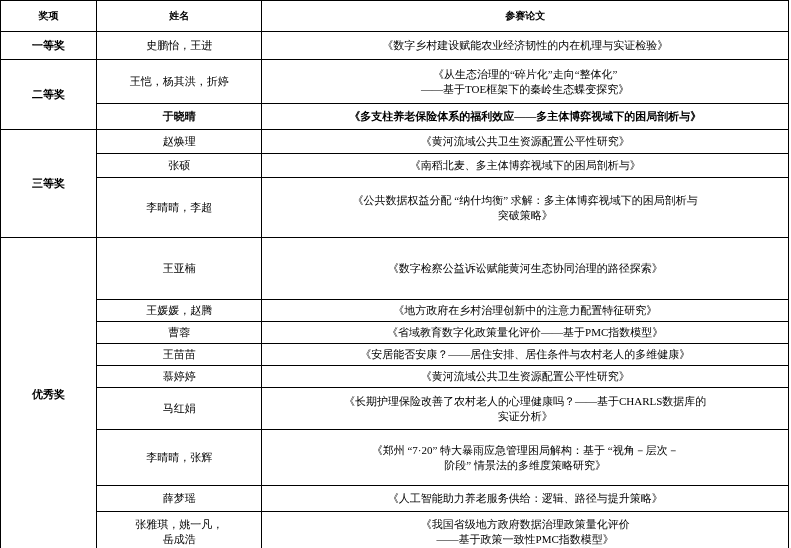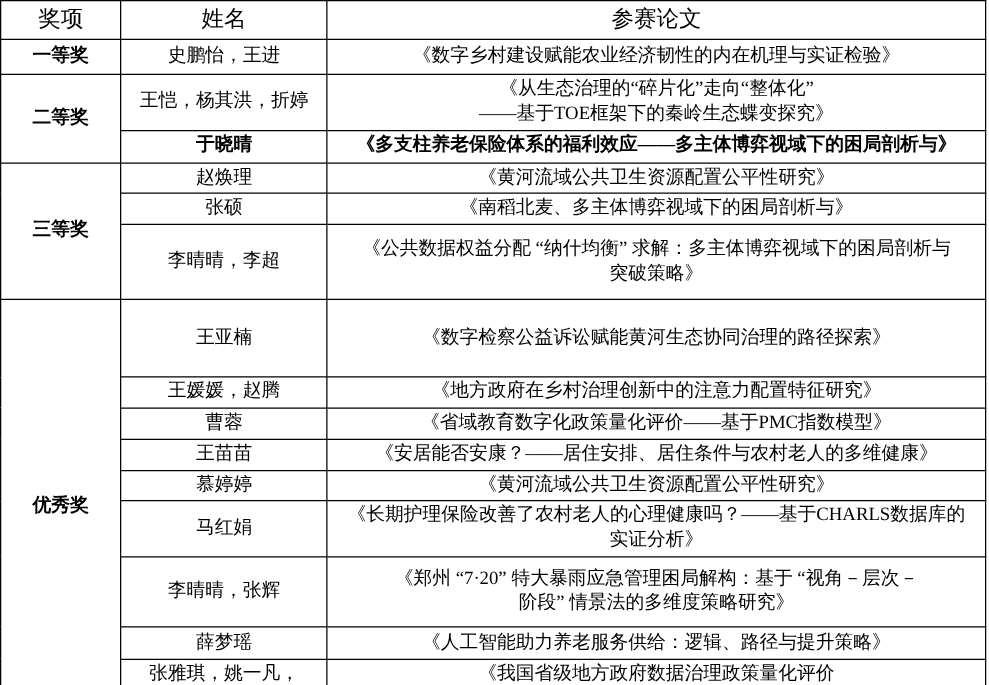--- a/index.html
+++ b/index.html
@@ -26,26 +26,26 @@
     margin: 0;
     table-layout: fixed;
   }
   table.award-table th,
   table.award-table td {
     border: 1px solid #000000;
     padding: 2px 4px;
     vertical-align: middle;
     text-align: center;
     line-height: 1.32;
-    font-size: 15px;
+    font-size: 11px;
     word-break: break-all;
   }
   table.award-table th {
-    font-weight: normal;
-    font-size: 18px;
+    font-weight: bold;
+    font-size: 10px;
     height: 26px;
   }
   col.c-award { width: 96px; }
   col.c-name  { width: 165px; }
   col.c-title { width: 526px; }
 
   td.award-cell {
     font-weight: bold;
     font-size: 14.5px;
   }

